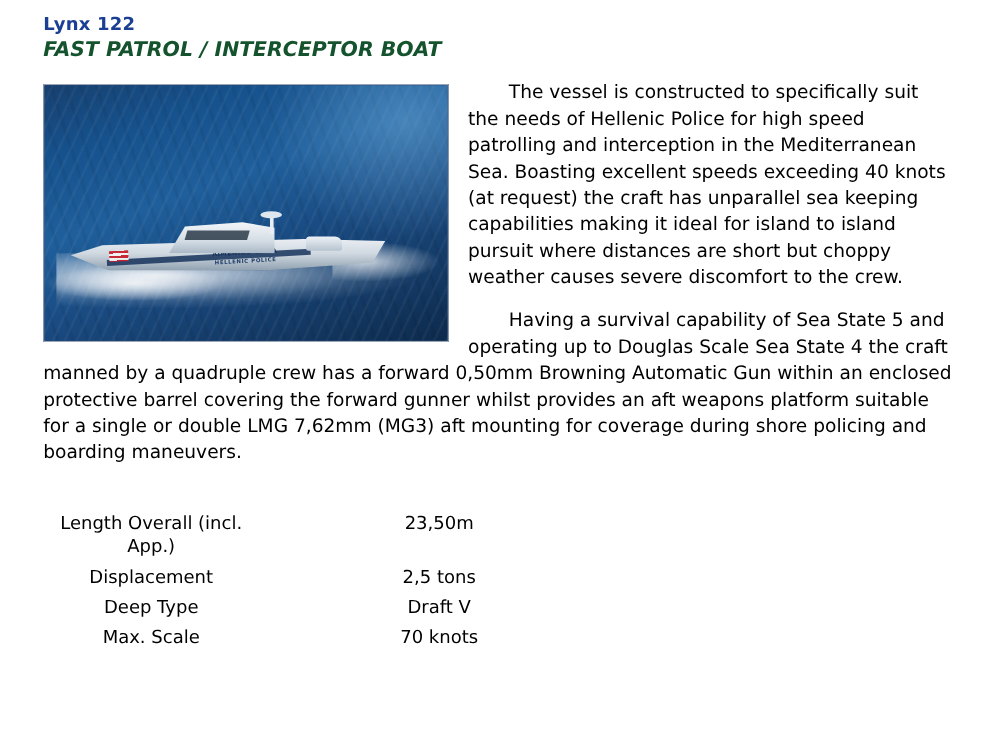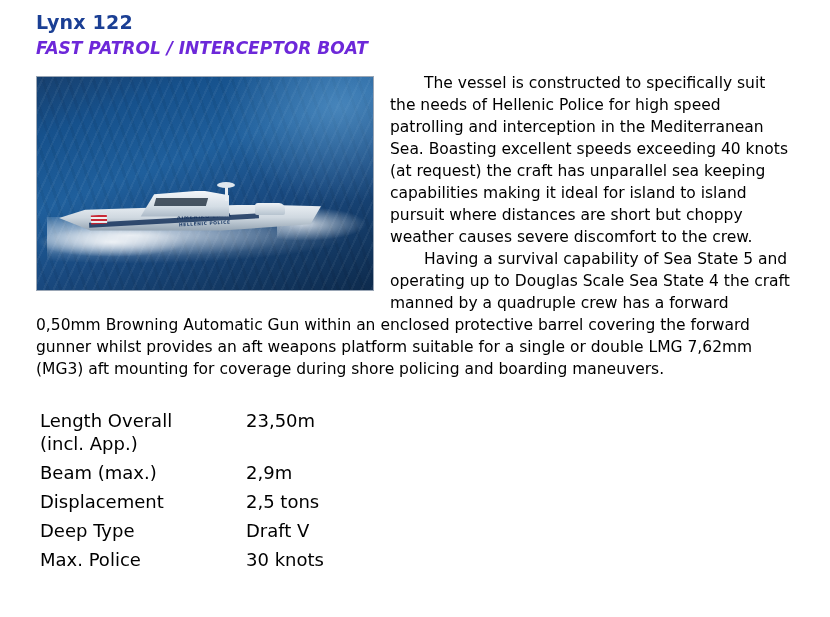--- a/index.html
+++ b/index.html
@@ -15,32 +15,32 @@
     overflow: hidden;
   }
   .page {
     position: relative;
     width: 830px;
     height: 617px;
     box-sizing: border-box;
     padding: 10px 36px 0 36px;
   }
   .title {
-    font-size: 19px;
+    font-size: 15px;
     font-weight: bold;
     color: #1b3f94;
     letter-spacing: 0.2px;
     line-height: 1.35;
     margin: 0 0 1px 0;
   }
   .subtitle {
     font-size: 17px;
     font-weight: bold;
     font-style: italic;
-    color: #6d28d9;
+    color: #14532d;
     line-height: 1.35;
     margin: 0 0 12px 0;
   }
   .body-block {
     font-size: 15.5px;
     line-height: 1.42;
     text-align: left;
     color: #000;
   }
   .photo {
@@ -179,28 +179,30 @@
     left: 240px; top: 130px;
     width: 90px; height: 34px;
     background: radial-gradient(ellipse at 30% 50%, rgba(255,255,255,0.75), rgba(255,255,255,0) 70%);
   }
 
   p.para {
     margin: 0 0 0 0;
     text-indent: 34px;
   }
   p.para + p.para {
+    margin-top: 14px;
   }
   .clear { clear: both; }
 
   table.specs {
-    margin-top: 26px;
+    margin-top: 36px;
     margin-left: 4px;
     border-collapse: collapse;
-    font-size: 18px;
+    font-size: 15px;
+    text-align: center;
   }
   table.specs td {
     padding: 3px 0 3px 0;
     vertical-align: top;
     line-height: 1.28;
   }
   td.spec-label {
     width: 206px;
     padding-right: 8px;
   }
@@ -250,38 +252,32 @@
   <table class="specs">
     <tbody>
       <tr>
         <td class="spec-label">
             <span class="spec-label-wrap">Length Overall (incl. App.)</span>
           </td>
         <td class="spec-value">23,50m</td>
       </tr>
       <tr>
         <td class="spec-label">
-            <span class="spec-label-wrap">Beam (max.)</span>
-          </td>
-        <td class="spec-value">2,9m</td>
-      </tr>
-      <tr>
-        <td class="spec-label">
             <span class="spec-label-wrap">Displacement</span>
           </td>
         <td class="spec-value">2,5 tons</td>
       </tr>
       <tr>
         <td class="spec-label">
             <span class="spec-label-wrap">Deep Type</span>
           </td>
         <td class="spec-value">Draft V</td>
       </tr>
       <tr>
         <td class="spec-label">
-            <span class="spec-label-wrap">Max. Police</span>
-          </td>
-        <td class="spec-value">30 knots</td>
+            <span class="spec-label-wrap">Max. Scale</span>
+          </td>
+        <td class="spec-value">70 knots</td>
       </tr>
     </tbody>
   </table>
 
 </div>
 
 </body></html>

